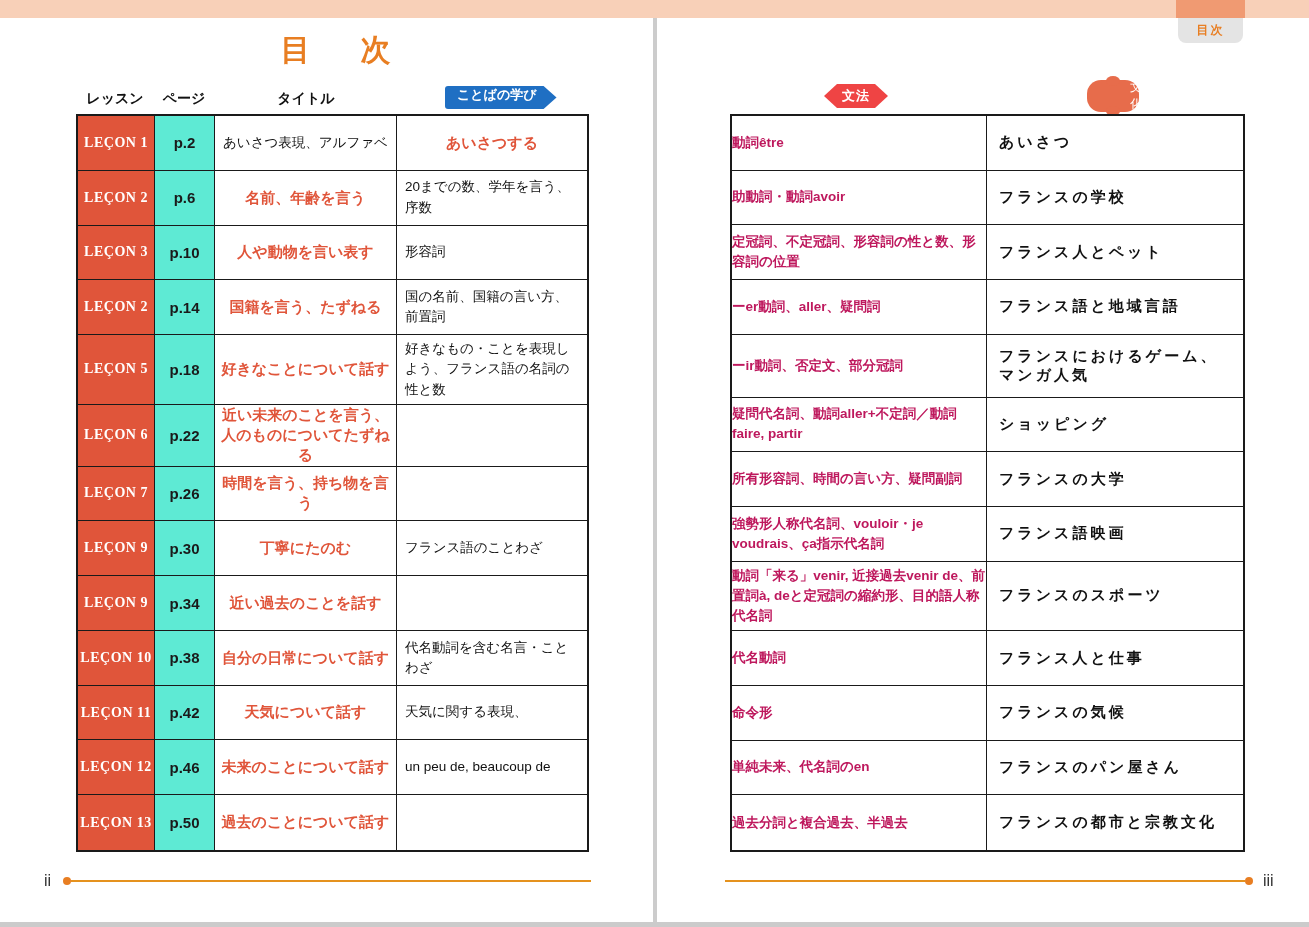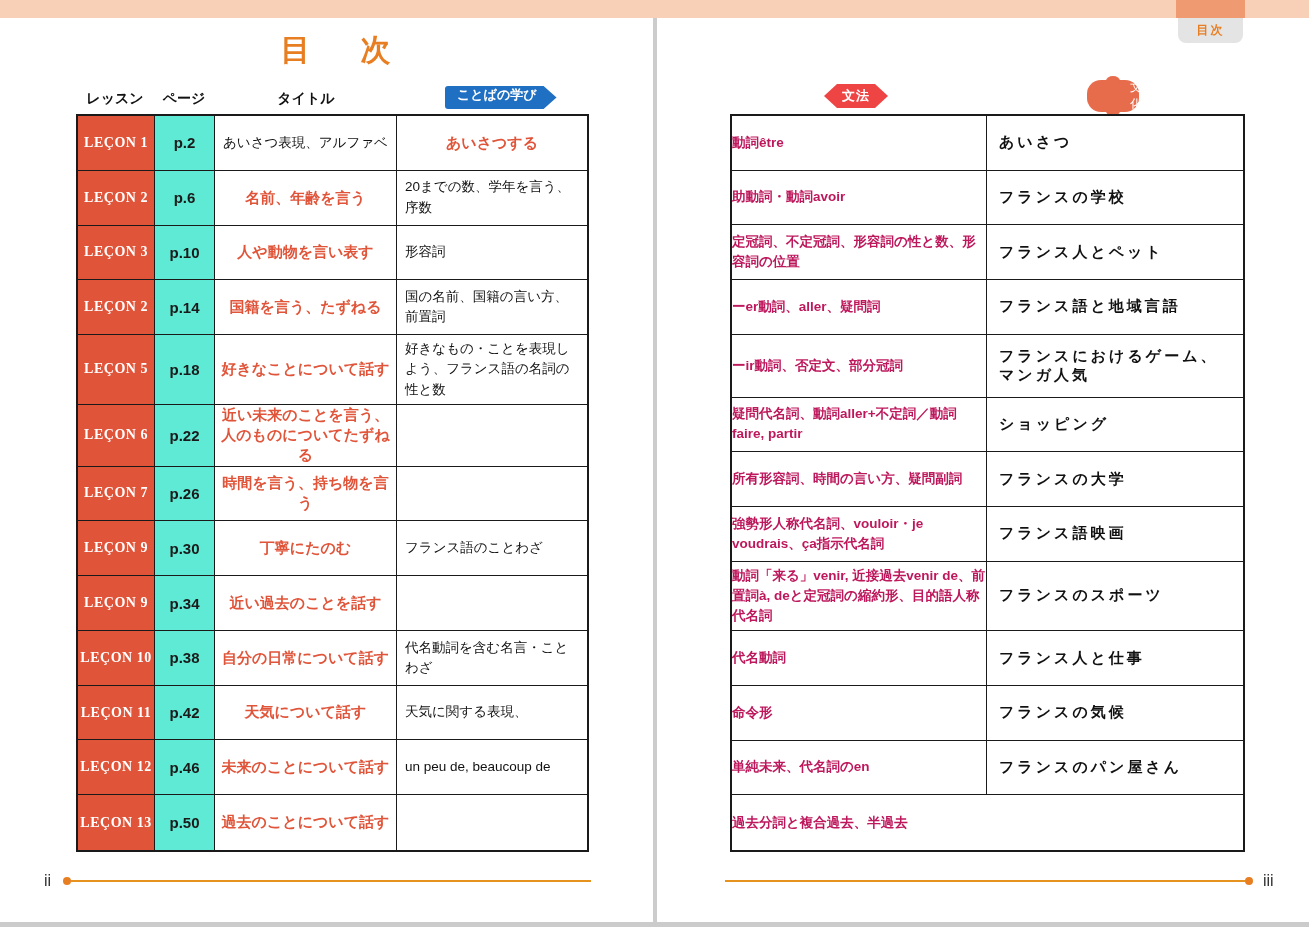--- a/index.html
+++ b/index.html
@@ -302,20 +302,21 @@
       <div class="toc-row">
         <div class="cell c-grammar">命令形</div>
         <div class="cell c-culture">フランスの気候</div>
       </div>
       <div class="toc-row">
         <div class="cell c-grammar">単純未来、代名詞のen</div>
         <div class="cell c-culture">フランスのパン屋さん</div>
       </div>
       <div class="toc-row">
         <div class="cell c-grammar">過去分詞と複合過去、半過去</div>
+        <div class="cell c-culture">フランスの都市と宗教文化</div>
       </div>
     </div>
 
   <div class="footer footer-right">
     <span class="rule"></span>
     <span class="dot"></span>
     <span class="folio">iii</span>
   </div>
 </div>
 

